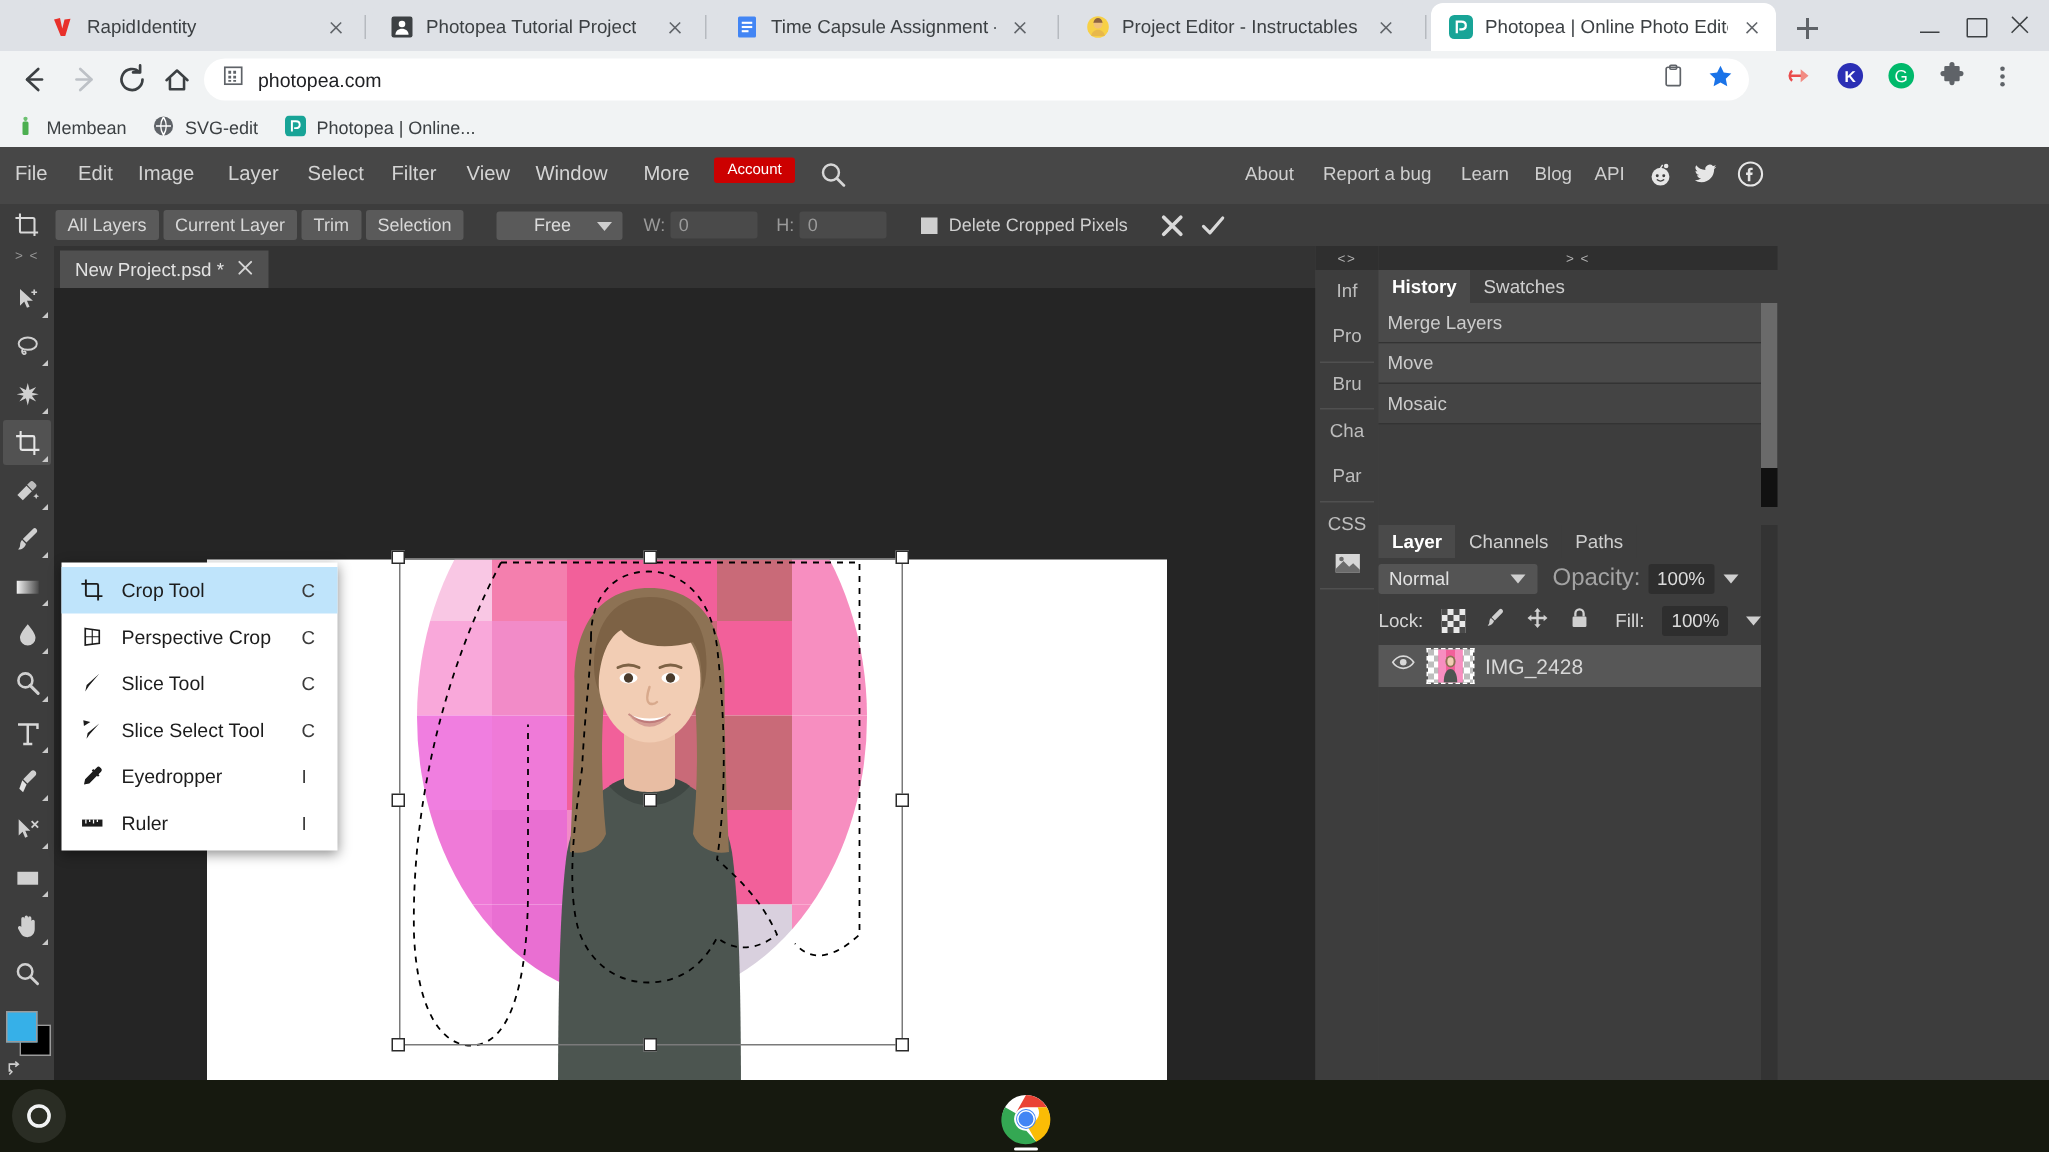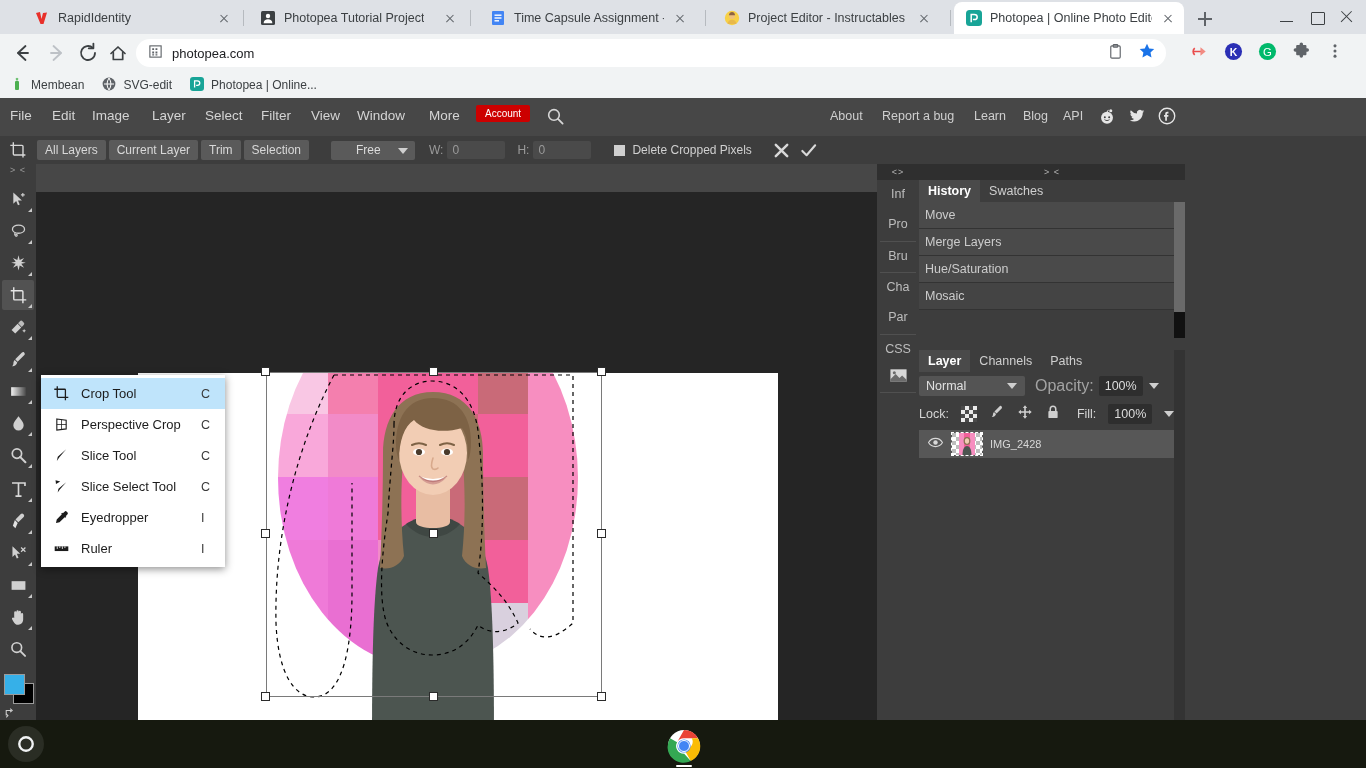--- a/index.html
+++ b/index.html
@@ -136,21 +136,21 @@
   #blendrow { position:absolute; left:0; top:24px; width:266px; height:24px; display:flex; align-items:center; }
   #blendmode { background:#545454; color:#e0e0e0; font-size:12.5px; width:106px; height:20px; display:flex; align-items:center; padding-left:7px; border-radius:2px; position:relative; }
   #lockrow { position:absolute; left:0; top:52px; width:266px; height:24px; display:flex; align-items:center; gap:12px; }
   .numbox { background:#2e2e2e; color:#dcdcdc; font-size:12.5px; height:20px; display:flex; align-items:center; padding:0 6px; border-radius:2px; }
   .tri { width:0; height:0; border-left:5px solid transparent; border-right:5px solid transparent; border-top:6px solid #cfcfcf; }
 
   #layerrow { position:absolute; left:0; top:80px; width:255px; height:28px; background:#575757; display:flex; align-items:center; gap:8px; padding-left:8px; }
   #layerthumb { width:30px; height:22px; position:relative; background:
       repeating-conic-gradient(#fff 0% 25%, #bdbdbd 0% 50%) 0 0/8px 8px;
       outline:1px dashed #fff; }
-  #layername { font-size:11px; color:#d7d7d7; }
+  #layername { font-size:14px; color:#d7d7d7; }
   #panel-scroll { position:absolute; left:255px; top:186px; width:11px; height:466px; background:#333; }
 
   
   #shelf { position:absolute; left:0; top:720px; width:1366px; height:48px; background:#16190f; }
   #launcher { position:absolute; left:8px; top:6px; width:36px; height:36px; border-radius:50%; background:#2a2d24; display:flex; align-items:center; justify-content:center; }
   #chrome-shelf { position:absolute; left:666px; top:8px; width:36px; height:36px; }
   #chrome-ind { position:absolute; left:676px; top:45px; width:16px; height:2px; background:#fff; border-radius:1px; }
 </style>
 </head>
 <body>
@@ -546,20 +546,30 @@
     <div style="position:absolute;left:4px;top:541px;width:13px;height:12px;">
       <svg viewBox="0 0 14 14" width="13" height="12">
           <path d="M2 10 V4 h6" fill="none" stroke="#cfcfcf" stroke-width="1.2"></path>
           <path d="M6.6 2 L9 4 L6.6 6" fill="none" stroke="#cfcfcf" stroke-width="1.2"></path>
           <path d="M2 8 L4 10 L2 12" fill="none" stroke="#cfcfcf" stroke-width="1.2"></path>
         </svg>
     </div>
     <div style="position:absolute;left:8px;top:562px;width:20px;height:11px;background:#6b6b6b;"></div>
   </div>
 
+  <div id="tabbar">
+    <div id="doctab">
+      <span>New Project.psd *</span>
+      <span>
+        <svg viewBox="0 0 14 14" width="11" height="11">
+            <path d="M2 2 L12 12 M12 2 L2 12" stroke="#d4d4d4" stroke-width="1.7" stroke-linecap="round"></path>
+          </svg>
+      </span>
+    </div>
+  </div>
 
   <div id="canvasarea">
     <div id="canvas-white">
       <div id="photoclip">
 
         <div id="mosaic" style="clip-path: ellipse(50% 50% at 50% 50%);">
 
           <div class="mcell" style="left:0%;top:16.6%;width:16.6%;height:16.6%;background:#f9c7e4"></div>
           <div class="mcell" style="left:16.6%;top:16.6%;width:16.6%;height:16.6%;background:#f47fae"></div>
           <div class="mcell" style="left:33.3%;top:16.6%;width:16.6%;height:16.6%;background:#f2609a"></div>
@@ -733,23 +743,22 @@
 
   <div id="rightpanel">
     <div id="rp-grip">&gt; &lt;</div>
 
     <div class="paneltabs" style="top:16px;">
       <span class="ptab active">History</span>
       <span class="ptab">Swatches</span>
     </div>
 
     <div id="historylist">
+      <div class="hitem">Merge Layers</div>
       <div class="hitem">Move</div>
-      <div class="hitem">Merge Layers</div>
-      <div class="hitem">Hue/Saturation</div>
       <div class="hitem cur">Mosaic</div>
     </div>
     <div id="hscroll-track">
       <div id="hscroll-thumb"></div>
     </div>
 
     <div id="layerspanel">
       <div class="paneltabs" style="top:0;">
         <span class="ptab active">Layer</span>
         <span class="ptab">Channels</span>

